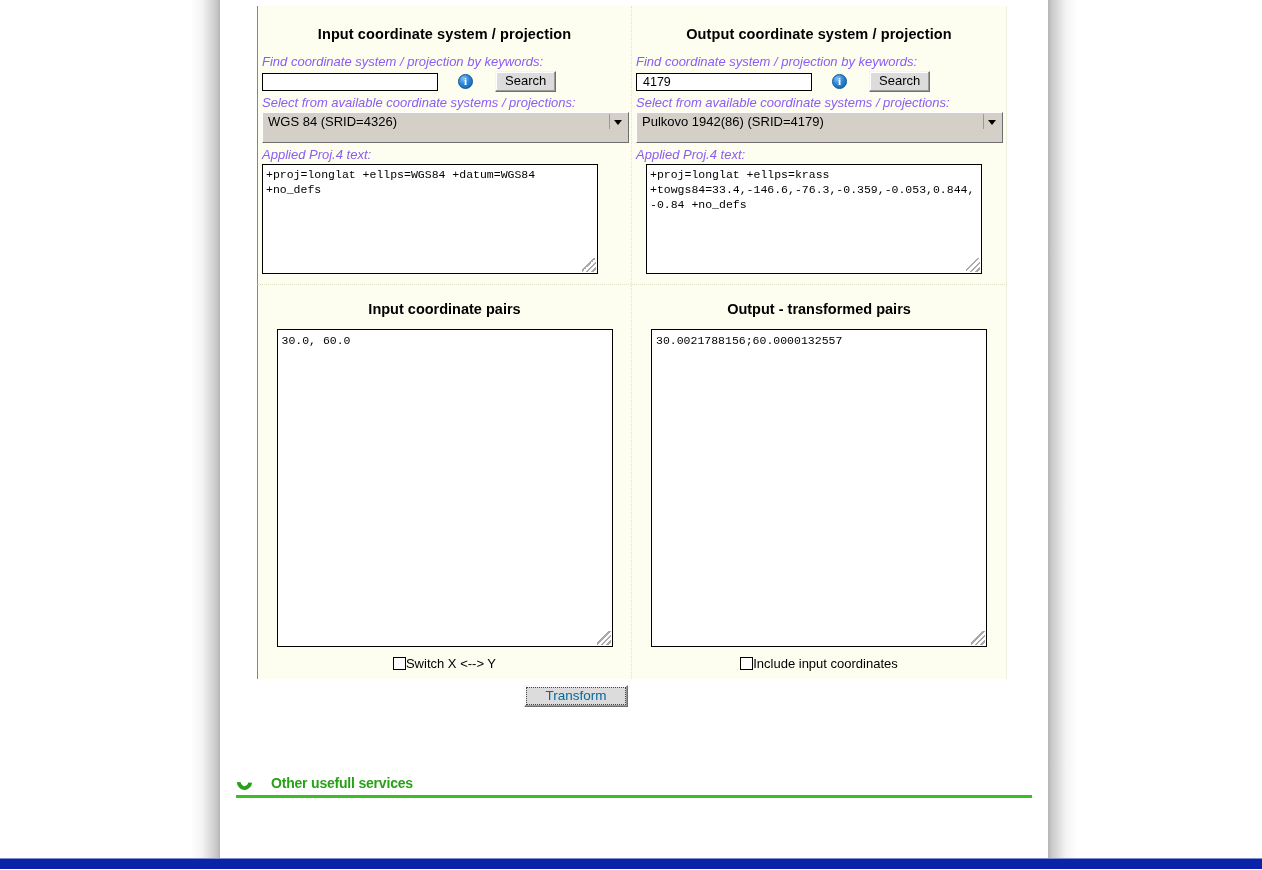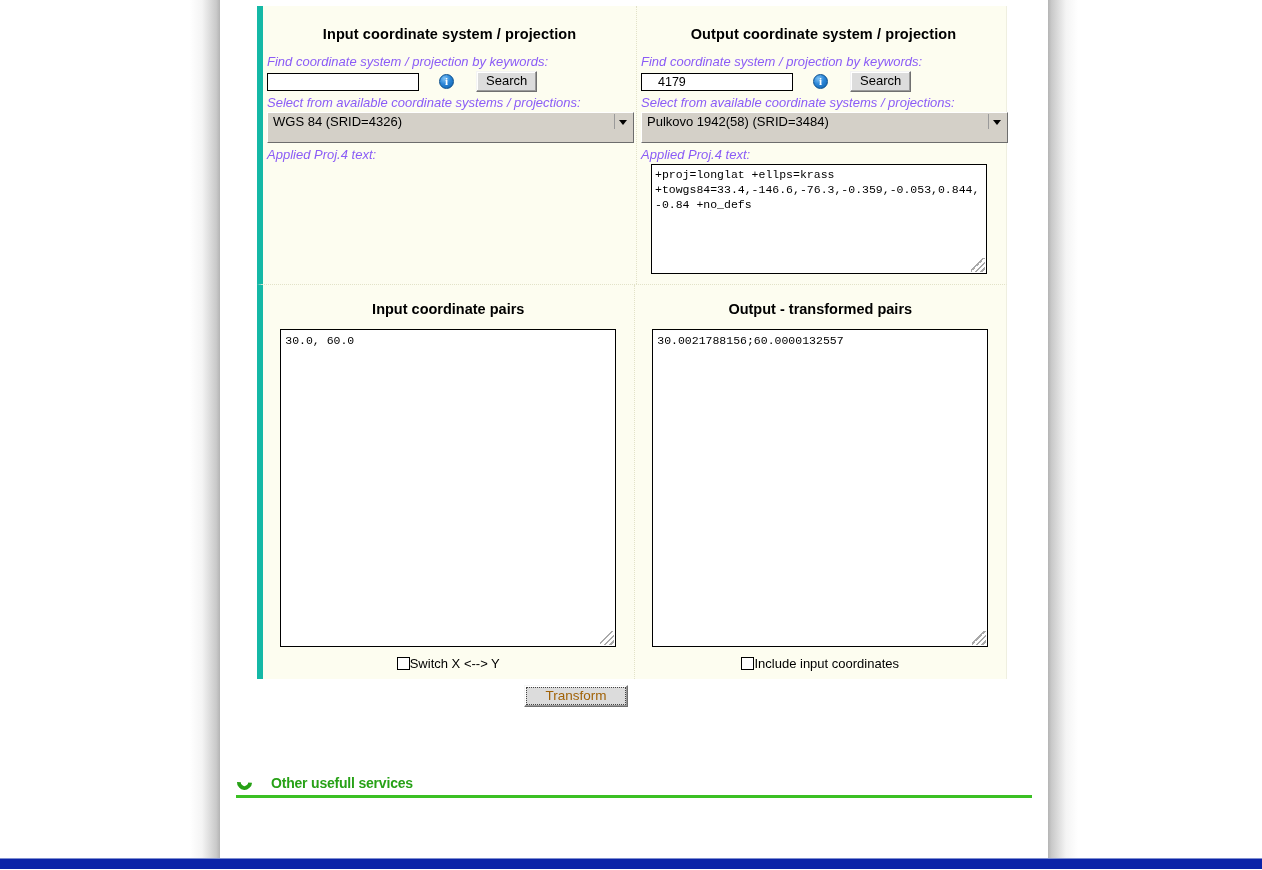--- a/index.html
+++ b/index.html
@@ -44,21 +44,21 @@
   
   .form-wrap {
     position: absolute;
     left: 257px;
     top: 6px;
     width: 750px;
   }
   .cols {
     display: flex;
     background: #fdfdf0;
-    border-left: 6px solid #14b8a6;
+    border-left: 1px solid #14b8a6;
     border-right: 1px solid #efefe0;
   }
   .col {
     width: 375px;
     box-sizing: border-box;
     padding: 0;
     position: relative;
   }
   .col.left  { border-right: 1px dotted #e2e2c8; }
 
@@ -81,28 +81,28 @@
     white-space: nowrap;
   }
 
   .search-row {
     display: flex;
     align-items: center;
     gap: 16px;
     margin: 0 0 3px 2px;
   }
   .kw-input {
-    width: 152px;
+    width: 176px;
     height: 18px;
     box-sizing: border-box;
     border: 1px solid #000;
     background: #fff;
     font-family: "Liberation Sans", sans-serif;
     font-size: 12.5px;
-    padding: 0 16px;
+    padding: 0 6px;
     color: #000;
     outline: none;
   }
   .info-icon {
     width: 15px; height: 15px;
     margin: 0 6px 0 4px;
     border-radius: 50%;
     background: radial-gradient(circle at 35% 28%, #7fc2f5 0%, #2b86d8 45%, #0d5ea8 100%);
     border: 1px solid #0a4f8e;
     box-sizing: border-box;
@@ -259,21 +259,21 @@
     left: -56px;
   }
   .btn-transform {
     font-family: "Liberation Sans", sans-serif;
     font-size: 13.5px;
     padding: 2px 20px 3px 20px;
     background: #dcdcdc;
     border: 1px solid;
     border-color: #f6f6f6 #6f6f6f #6f6f6f #f6f6f6;
     box-shadow: inset -1px -1px 0 #9a9a9a, inset 1px 1px 0 #ffffff;
-    color: #a16207;
+    color: #0369a1;
     cursor: pointer;
     outline: 1px dotted #444;
     outline-offset: -3px;
   }
 
   
   .services {
     position: absolute;
     left: 236px;
     top: 774px;
@@ -333,36 +333,40 @@
           <input class="kw-input" type="text" value="" style="">
           <span class="info-icon" title="info"></span>
           <button class="btn-classic">Search</button>
         </div>
         <span class="lbl-italic">Select from available coordinate systems / projections:</span>
         <div class="sel-wrap">
           <span class="sel-text">WGS 84 (SRID=4326)</span>
           <span class="sel-btn"></span>
         </div>
         <span class="lbl-italic" style="margin-top:4px;">Applied Proj.4 text:</span>
+        <div style="position:relative;width:336px;margin-left:2px;">
+          <div class="ta-box" style="margin-left: 0px;" contenteditable="false">+proj=longlat +ellps=WGS84 +datum=WGS84 +no_defs</div>
+          <span class="ta-grip" style="right:2px;bottom:2px;"></span>
+        </div>
         <div class="proj-pad"></div>
       </div>
     </div>
 
     <div class="col">
       <div class="panel-title">Output coordinate system / projection</div>
       <div class="field-block">
         <span class="lbl-italic">Find coordinate system / projection by keywords:</span>
         <div class="search-row">
           <input class="kw-input" type="text" value="4179" style="">
           <span class="info-icon" title="info"></span>
           <button class="btn-classic">Search</button>
         </div>
         <span class="lbl-italic">Select from available coordinate systems / projections:</span>
         <div class="sel-wrap">
-          <span class="sel-text">Pulkovo 1942(58) (SRID=3484)</span>
+          <span class="sel-text">Pulkovo 1942(86) (SRID=4179)</span>
           <span class="sel-btn"></span>
         </div>
         <span class="lbl-italic" style="margin-top:4px;">Applied Proj.4 text:</span>
         <div style="position:relative;width:336px;margin-left:12px;">
           <div class="ta-box" style="margin-left: 0px;" contenteditable="false">+proj=longlat +ellps=krass +towgs84=33.4,-146.6,-76.3,-0.359,-0.053,0.844,-0.84 +no_defs</div>
           <span class="ta-grip" style="right:2px;bottom:2px;"></span>
         </div>
         <div class="proj-pad"></div>
       </div>
     </div>

